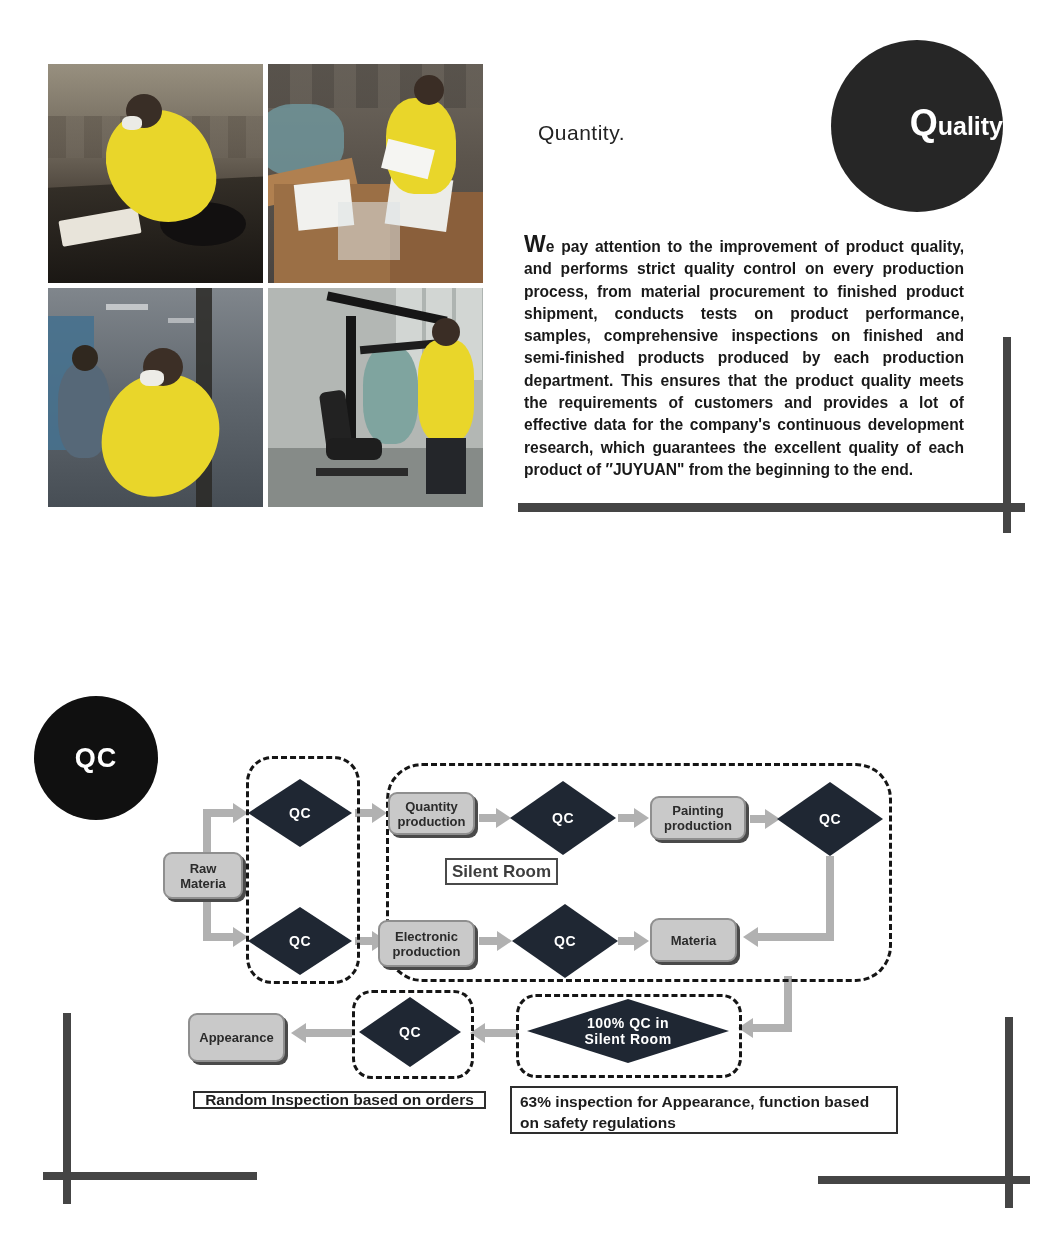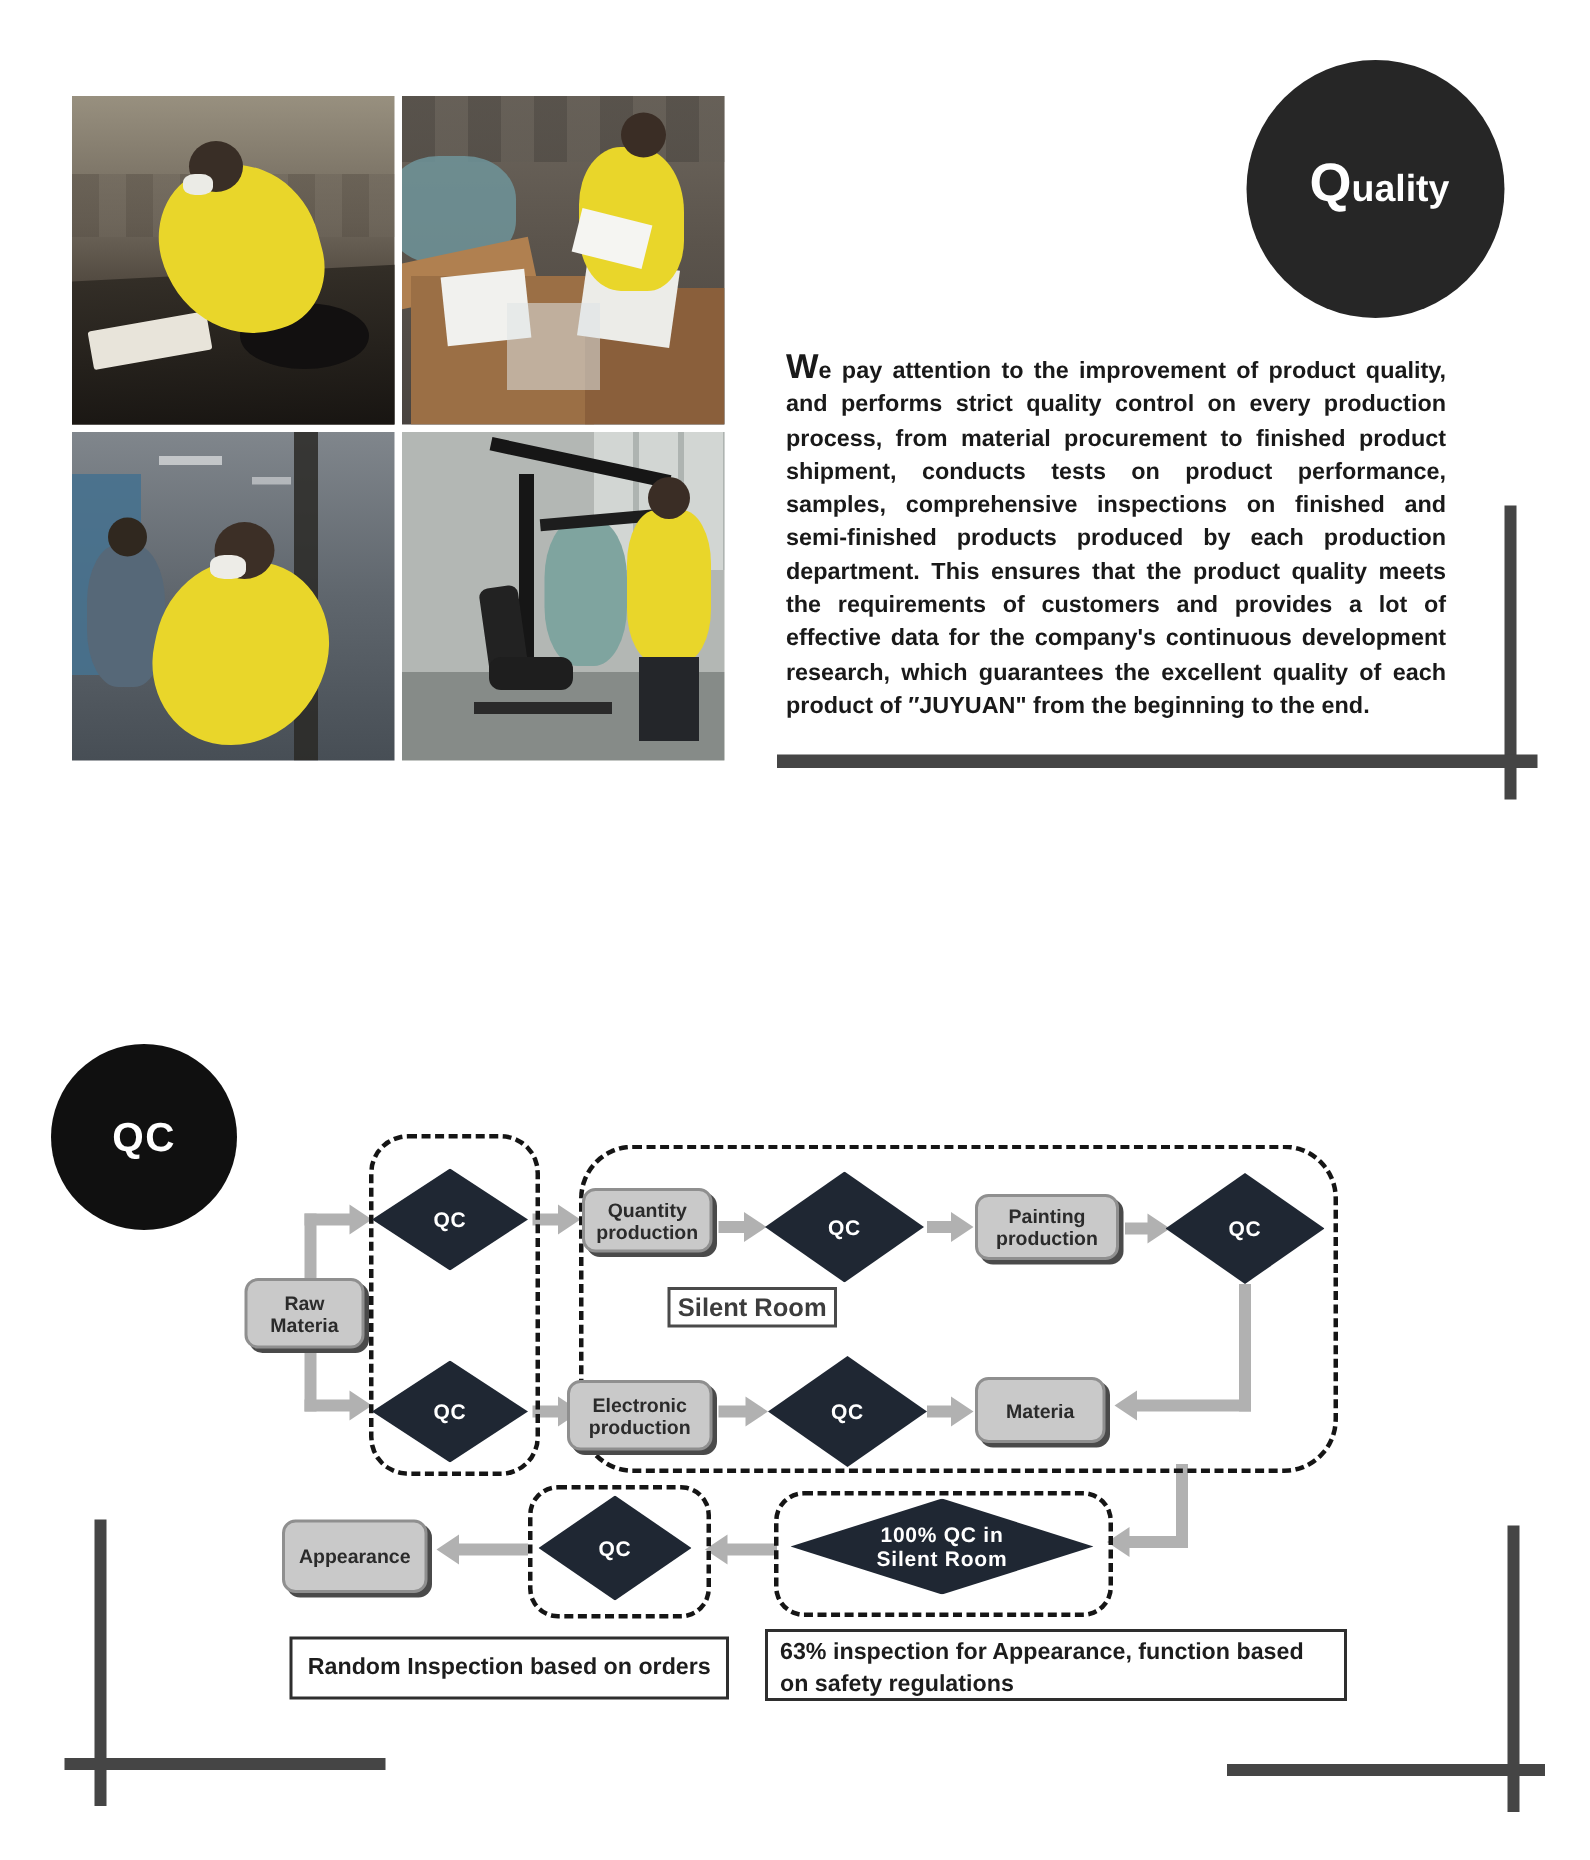--- a/index.html
+++ b/index.html
@@ -60,21 +60,21 @@
   .h4{left:164px;top:30px;width:28px;height:28px;background:#3a2d25;border-radius:50%;}
   .pant4{left:158px;top:150px;width:40px;height:56px;background:#24262a;}
 
   
   .headline{left:538px;top:116px;width:330px;line-height:34px;color:#232323;}
   .hl-lead{font-size:32px;font-weight:bold;}
   .hl-mid{font-size:21px;font-weight:bold;letter-spacing:1px;}
   .hl-reg{font-size:21px;font-weight:normal;letter-spacing:.5px;}
   .badge-circle{left:831px;top:40px;width:172px;height:172px;border-radius:50%;background:#262626;
       display:flex;flex-direction:column;justify-content:center;padding-left:42px;box-sizing:border-box;color:#fff;}
-  .bc-line{line-height:76px;white-space:nowrap;}
+  .bc-line{line-height:76px;white-space:nowrap;text-align:right;}
   .bc-lead{font-size:36px;font-weight:bold;}
   .bc-rest{font-size:25px;font-weight:bold;}
   .para{left:524px;top:233px;width:440px;font-size:15.6px;line-height:22.3px;font-weight:bold;
         text-align:justify;color:#191919;}
   .para-lead{font-size:23px;font-weight:bold;line-height:1;}
 
   
   .bar{background:var(--bar);}
 
   
@@ -142,20 +142,21 @@
     <div class="arm4"></div>
     <div class="seatback4"></div>
     <div class="seat4"></div>
     <div class="legs4"></div>
     <div class="jacket j4"></div>
     <div class="h4"></div>
     <div class="pant4"></div>
   </div>
 
   <div class="abs headline">
+    <div class="hl-reg">Quantity.</div>
   </div>
 
   <div class="abs badge-circle">
     <div class="bc-line"><span class="bc-lead">Q</span><span class="bc-rest">uality</span></div>
   </div>
 
   <p class="abs para" style="margin:0"><span class="para-lead">W</span><span>e pay attention to the improvement of product quality, and performs strict quality control on every production process, from material procurement to finished product shipment, conducts tests on product performance, samples, comprehensive inspections on finished and semi-finished products produced by each production department. This ensures that the product quality meets the requirements of customers and provides a lot of effective data for the company's continuous development research, which guarantees the excellent quality of each product of ″JUYUAN" from the beginning to the end.</span></p>
 
   <div class="abs bar" style="left:1003px;top:337px;width:8px;height:196px"></div>
   <div class="abs bar" style="left:518px;top:503px;width:507px;height:9px"></div>
@@ -214,16 +215,16 @@
   <div class="abs diamond" style="left:510px;top:781px;width:106px;height:74px">QC</div>
   <div class="abs diamond" style="left:512px;top:904px;width:106px;height:74px">QC</div>
   <div class="abs diamond" style="left:777px;top:782px;width:106px;height:74px">QC</div>
   <div class="abs diamond" style="left:359px;top:997px;width:102px;height:70px">QC</div>
   <div class="abs diamond" style="left:527px;top:999px;width:202px;height:64px">
     <span>100% QC in</span>
     <span>Silent Room</span>
   </div>
 
   <div class="abs plate" style="left:445px;top:858px;width:113px;height:27px;font-size:17px">Silent Room</div>
-  <div class="abs caption" style="left:193px;top:1091px;width:293px;height:42px;font-size:15.5px;display:flex;align-items:center;justify-content:center">Random Inspection based on orders</div>
+  <div class="abs caption" style="left:193px;top:1091px;width:293px;height:18px;font-size:15.5px;display:flex;align-items:center;justify-content:center">Random Inspection based on orders</div>
   <div class="abs caption" style="left:510px;top:1086px;width:388px;height:48px;font-size:15.5px;line-height:21px;padding:3px 8px">63% inspection for Appearance, function based on safety regulations</div>
 
 </div>
 
 </body></html>

